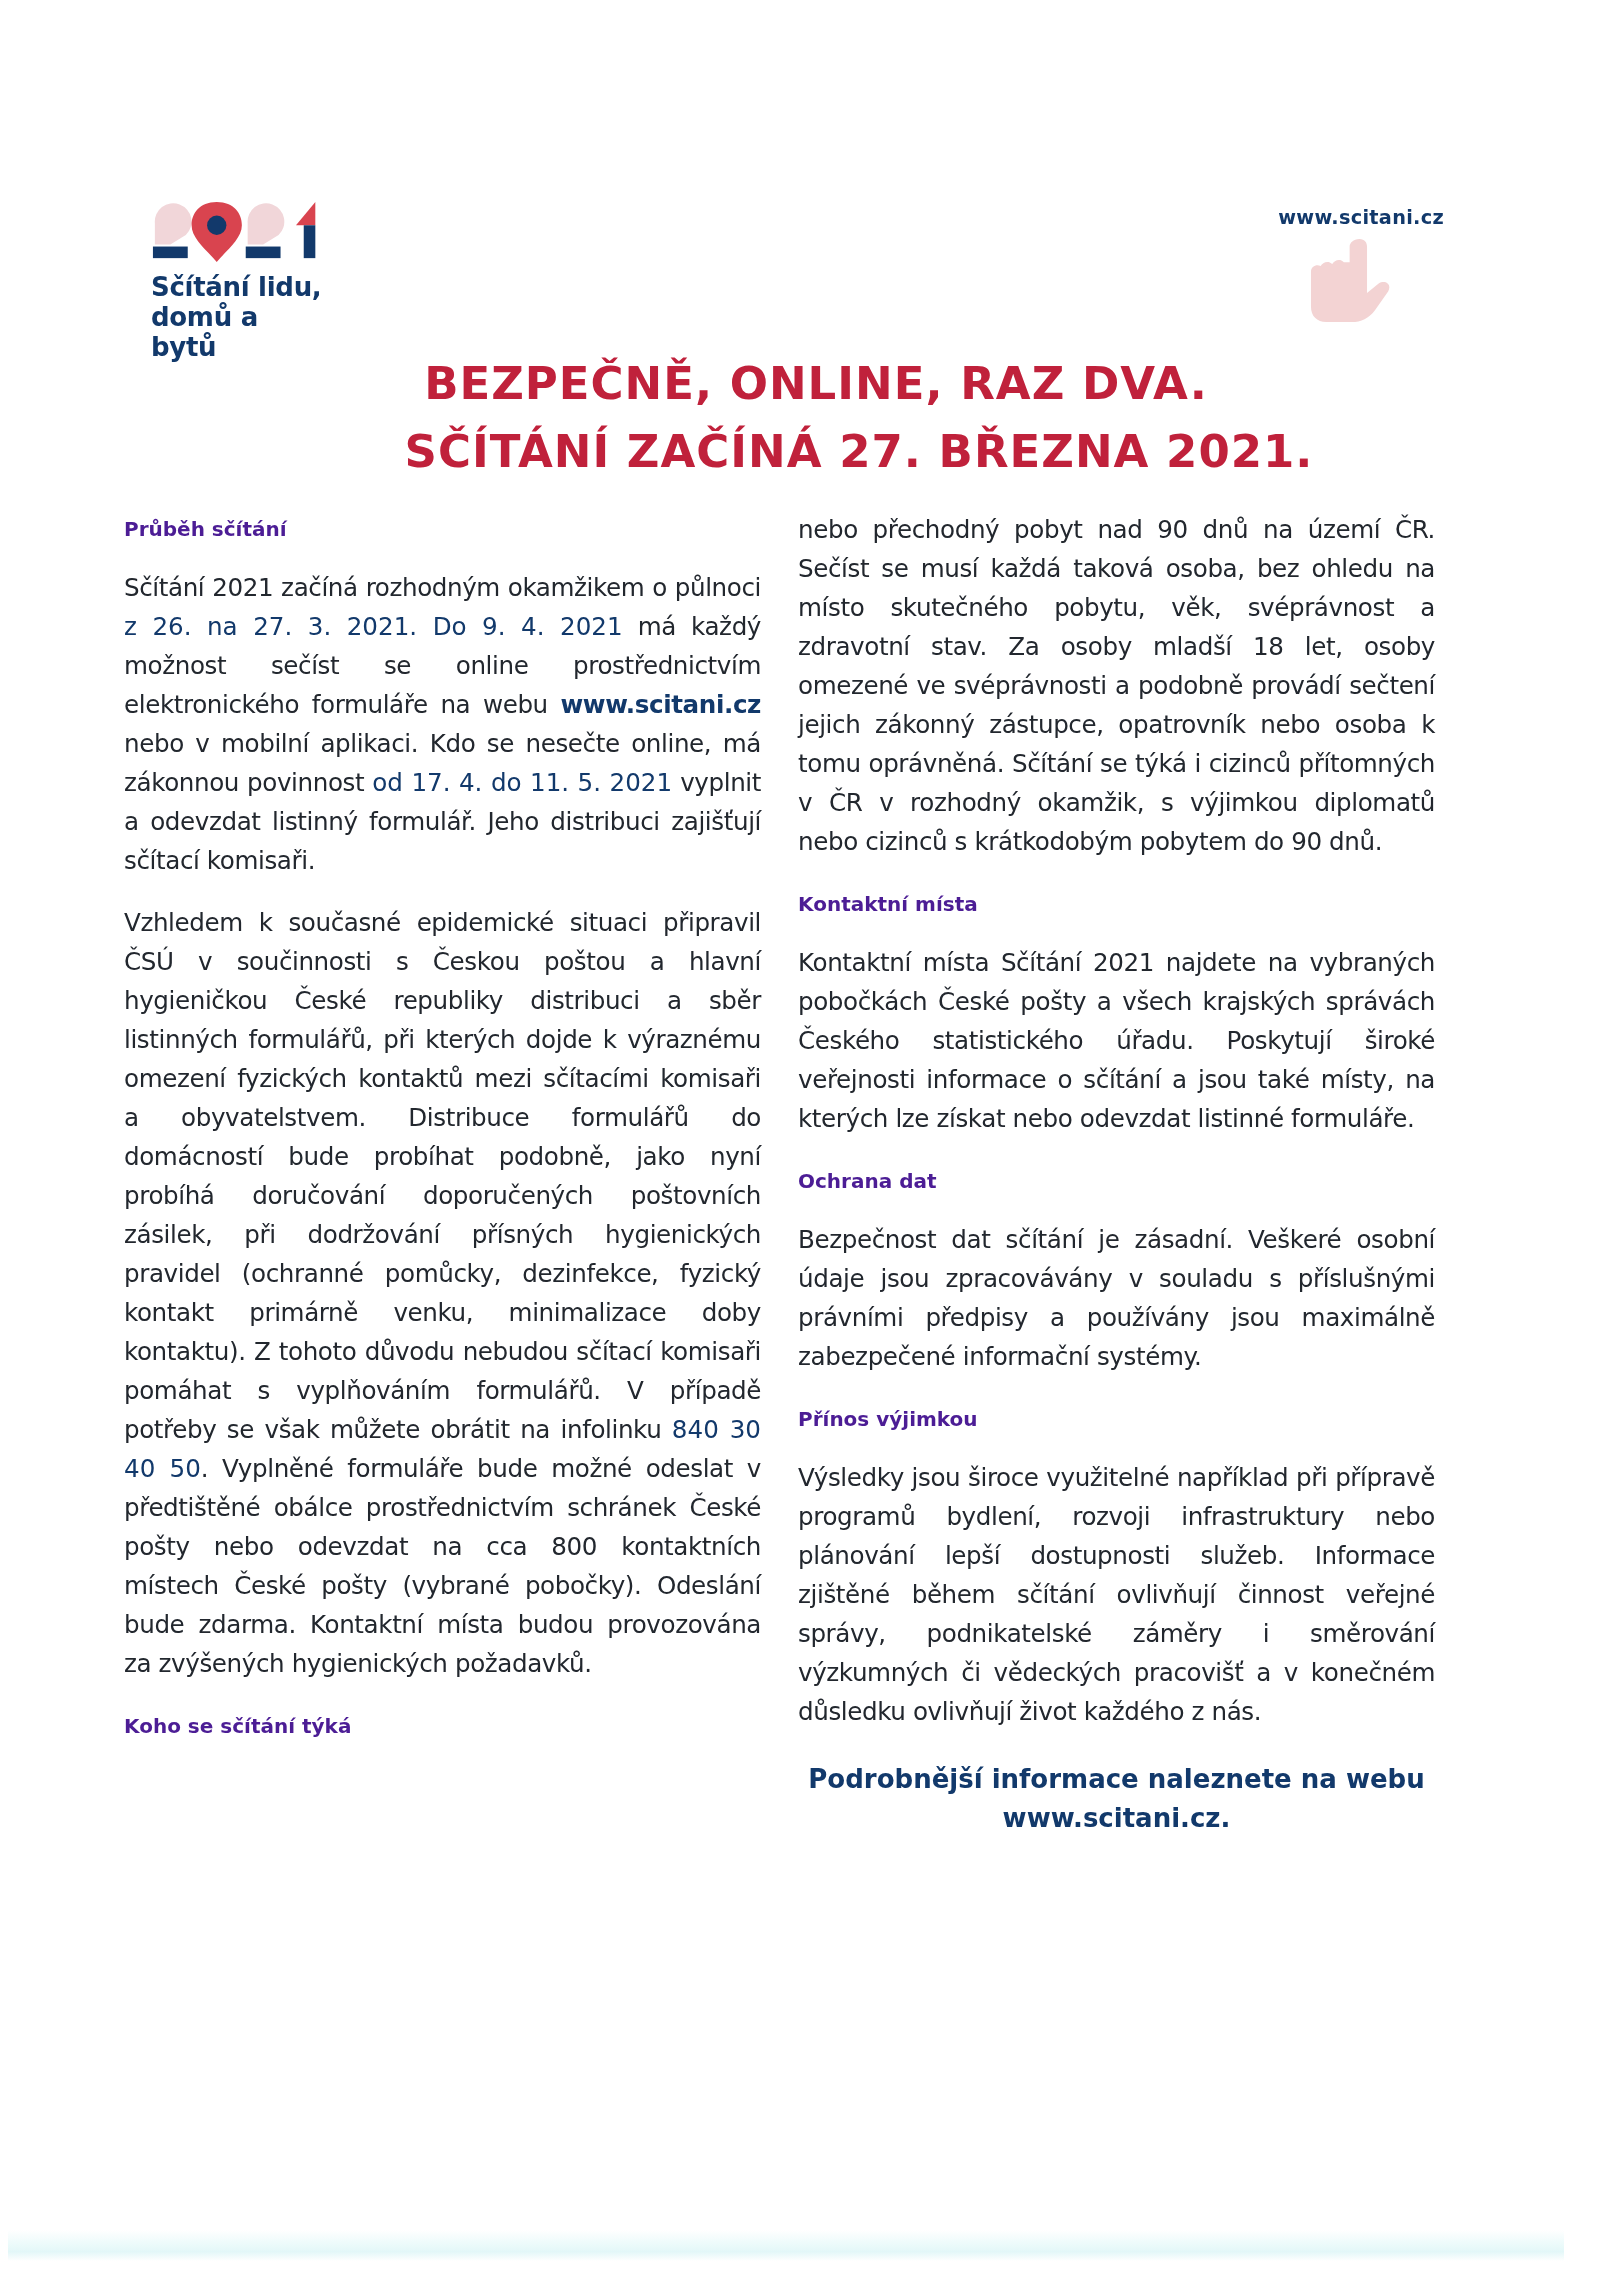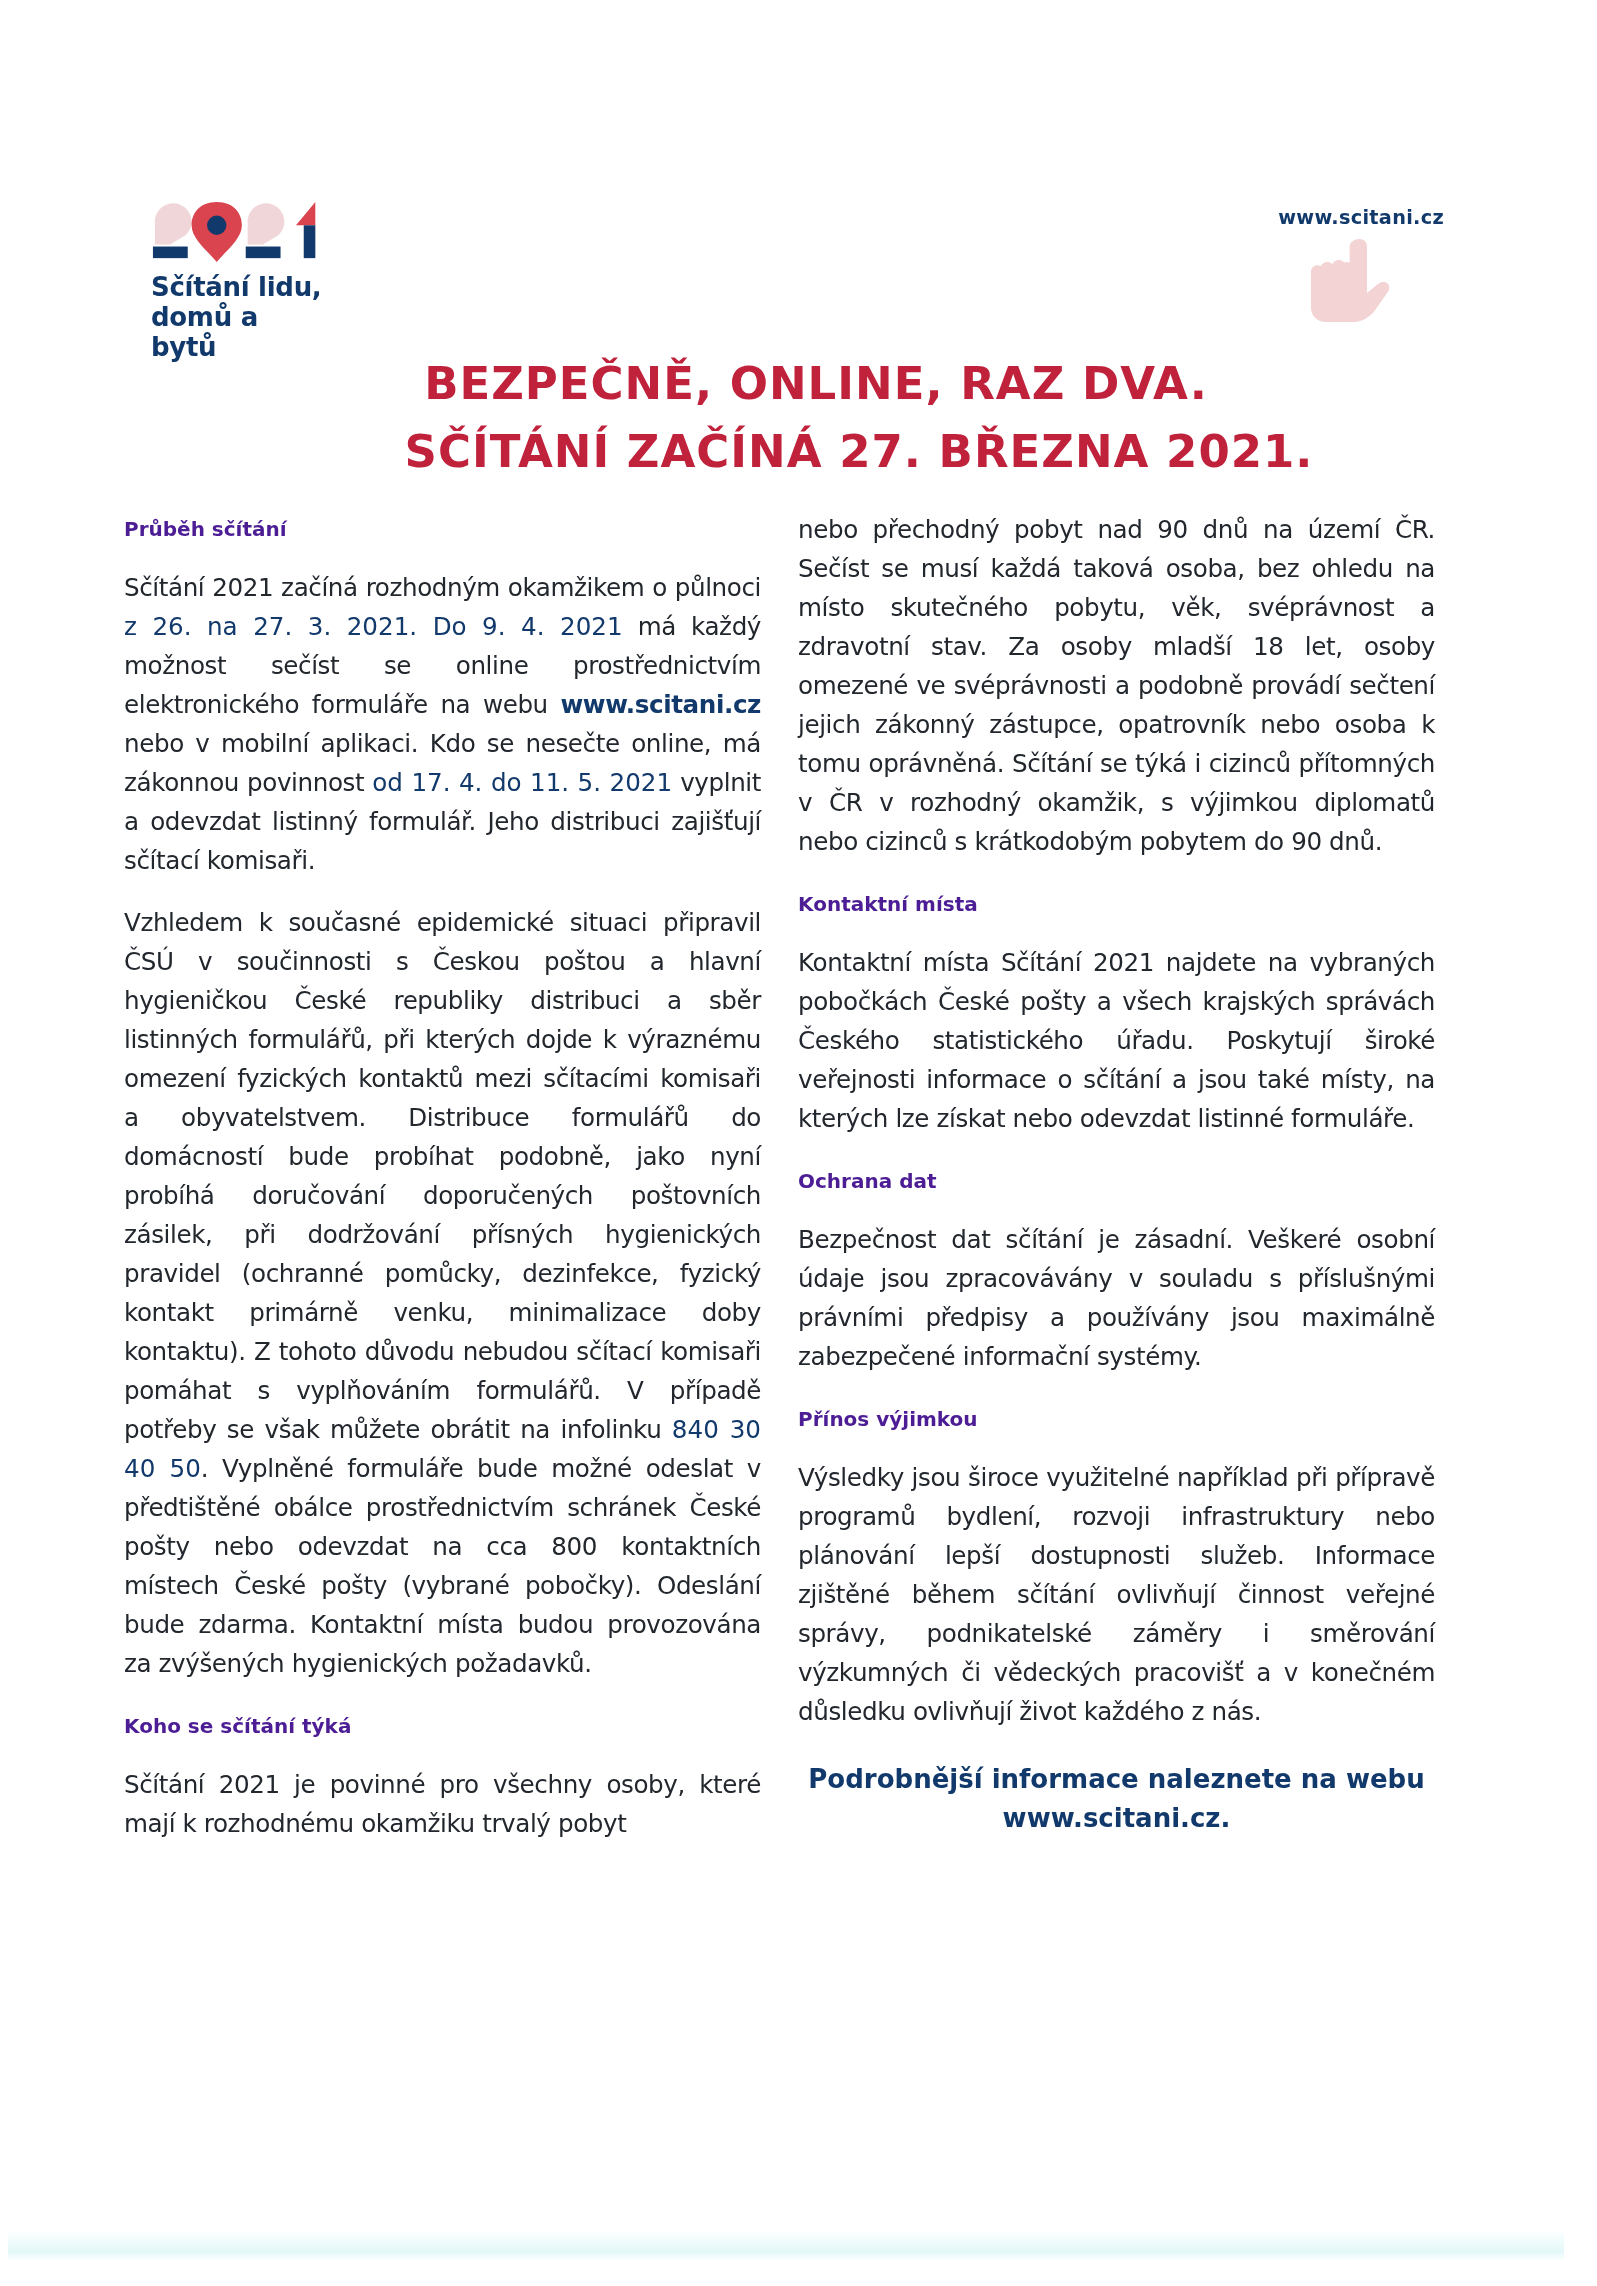--- a/index.html
+++ b/index.html
@@ -80,21 +80,20 @@
     <div class="l2">SČÍTÁNÍ ZAČÍNÁ 27. BŘEZNA 2021.</div>
   </div>
 
   <div class="col col-left">
     <h2 class="sec">Průběh sčítání</h2>
     <p class="body"><span>Sčítání 2021 začíná rozhodným okamžikem o půlnoci </span><span class="hl">z 26. na 27. 3. 2021. Do 9. 4. 2021</span><span> má každý možnost sečíst se online prostřednictvím elektronického formuláře na webu </span><span class="bold-link">www.scitani.cz</span><span> nebo v mobilní aplikaci. Kdo se nesečte online, má zákonnou povinnost </span><span class="hl">od 17. 4. do 11. 5. 2021</span><span> vyplnit a odevzdat listinný formulář. Jeho distribuci zajišťují sčítací komisaři.</span></p>
     <p class="body"><span>Vzhledem k současné epidemické situaci připravil ČSÚ v součinnosti s Českou poštou a hlavní hygieničkou České republiky distribuci a sběr listinných formulářů, při kterých dojde k výraznému omezení fyzických kontaktů mezi sčítacími komisaři a obyvatelstvem. Distribuce formulářů do domácností bude probíhat podobně, jako nyní probíhá doručování doporučených poštovních zásilek, při dodržování přísných hygienických pravidel (ochranné pomůcky, dezinfekce, fyzický kontakt primárně venku, minimalizace doby kontaktu). Z tohoto důvodu nebudou sčítací komisaři pomáhat s vyplňováním formulářů. V případě potřeby se však můžete obrátit na infolinku </span><span class="hl">840 30 40 50</span><span>. Vyplněné formuláře bude možné odeslat v předtištěné obálce prostřednictvím schránek České pošty nebo odevzdat na cca 800 kontaktních místech České pošty (vybrané pobočky). Odeslání bude zdarma. Kontaktní místa budou provozována za zvýšených hygienických požadavků.</span></p>
 
     <div class="sec-block">
       <h2 class="sec">Koho se sčítání týká</h2>
-      <p class="body">Sčítání 2021 je povinné pro všechny osoby, které mají k rozhodnému okamžiku trvalý pobyt</p>
     </div>
   </div>
 
   <div class="col col-right">
     <p class="body">nebo přechodný pobyt nad 90 dnů na území ČR. Sečíst se musí každá taková osoba, bez ohledu na místo skutečného pobytu, věk, svéprávnost a zdravotní stav. Za osoby mladší 18 let, osoby omezené ve svéprávnosti a podobně provádí sečtení jejich zákonný zástupce, opatrovník nebo osoba k tomu oprávněná. Sčítání se týká i cizinců přítomných v ČR v rozhodný okamžik, s výjimkou diplomatů nebo cizinců s krátkodobým pobytem do 90 dnů.</p>
 
     <div class="sec-block">
       <h2 class="sec">Kontaktní místa</h2>
       <p class="body">Kontaktní místa Sčítání 2021 najdete na vybraných pobočkách České pošty a všech krajských správách Českého statistického úřadu. Poskytují široké veřejnosti informace o sčítání a jsou také místy, na kterých lze získat nebo odevzdat listinné formuláře.</p>
     </div>

